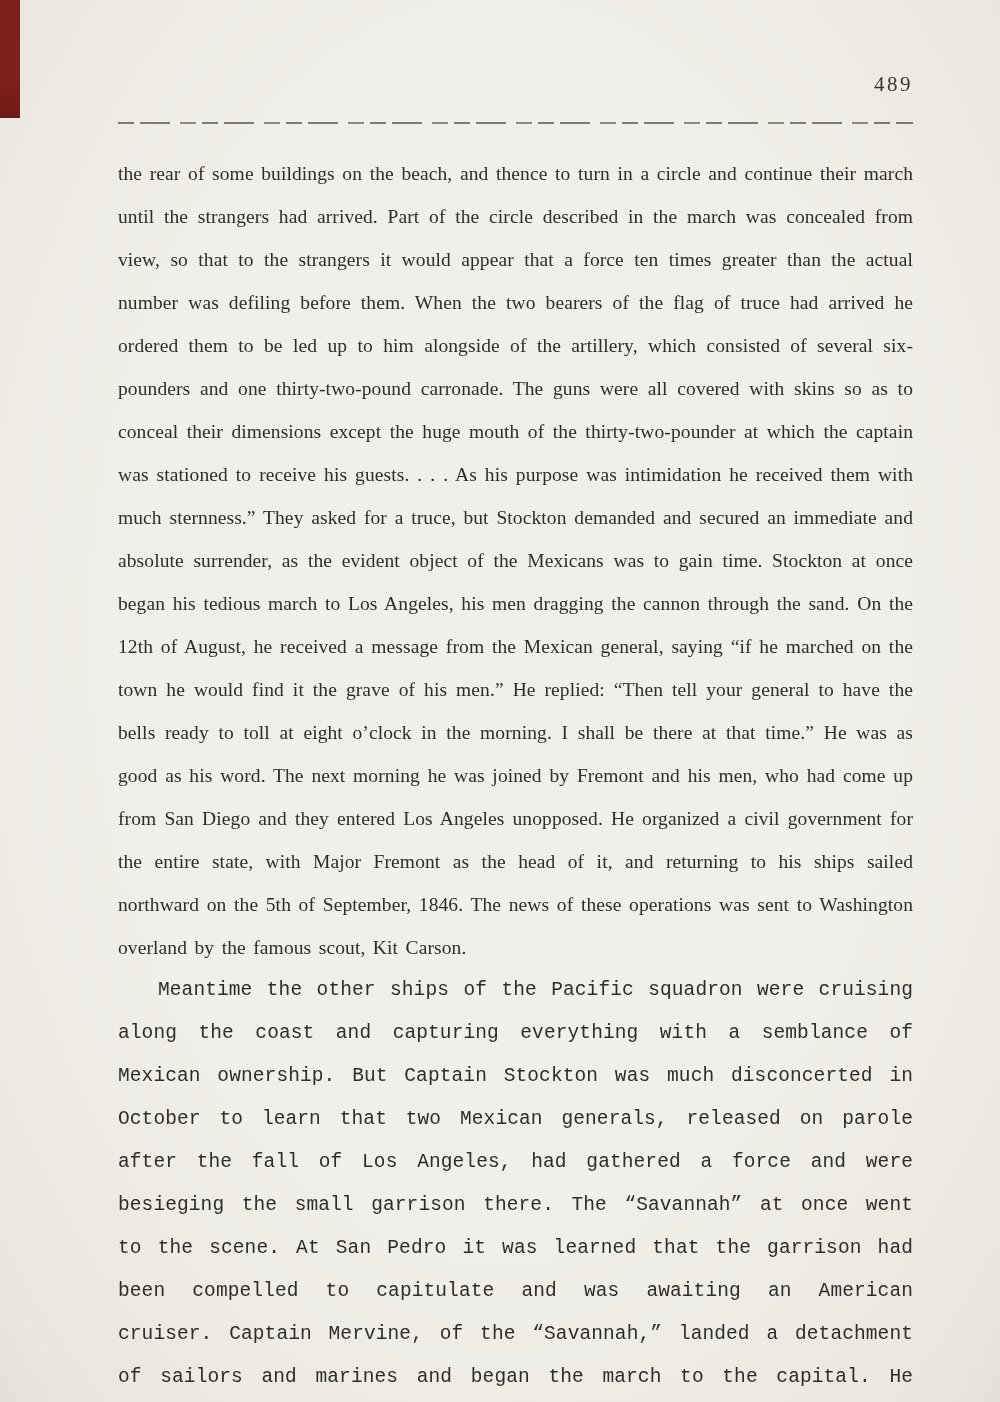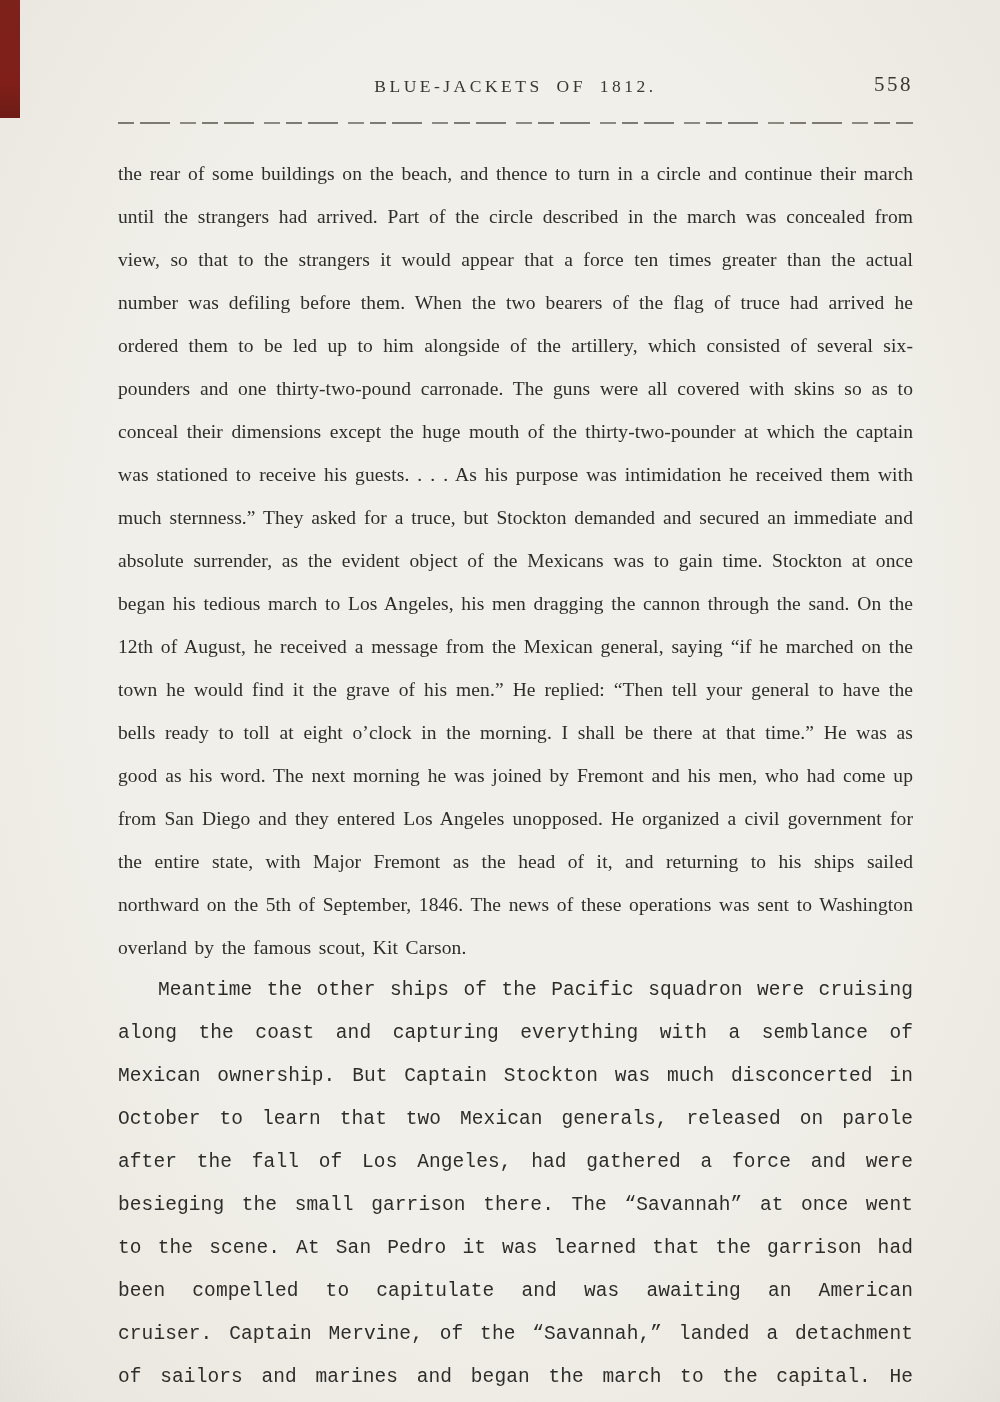--- a/index.html
+++ b/index.html
@@ -72,22 +72,21 @@
   .para.indent { text-indent: 40px; font-family: Liberation Mono, monospace; }
 </style>
 </head>
 <body>
 
 <div class="page">
 
   <div class="red-edge"></div>
 
   <div class="header">
-    <span class="running-title">BLUE-JACKETS OF 1812.</span>
-    <span class="page-number">558</span>
+    <span class="page-number">489</span>
   </div>
 
   <div class="rule"></div>
 
   <div class="body-text">
     <p class="para">the rear of some buildings on the beach, and thence to turn in a circle and continue their march until the strangers had arrived.  Part of the circle described in the march was concealed from view, so that to the strangers it would appear that a force ten times greater than the actual number was defiling before them.  When the two bearers of the flag of truce had arrived he ordered them to be led up to him alongside of the artillery, which consisted of several six-pounders and one thirty-two-pound carronade.  The guns were all covered with skins so as to conceal their dimensions except the huge mouth of the thirty-two-pounder at which the captain was stationed to receive his guests. . . . As his purpose was intimidation he received them with much sternness.”  They asked for a truce, but Stockton demanded and secured an immediate and absolute surrender, as the evident object of the Mexicans was to gain time.  Stockton at once began his tedious march to Los Angeles, his men dragging the cannon through the sand.  On the 12th of August, he received a message from the Mexican general, saying “if he marched on the town he would find it the grave of his men.”  He replied: “Then tell your general to have the bells ready to toll at eight o’clock in the morning.  I shall be there at that time.”  He was as good as his word.  The next morning he was joined by Fremont and his men, who had come up from San Diego and they entered Los Angeles unopposed.  He organized a civil government for the entire state, with Major Fremont as the head of it, and returning to his ships sailed northward on the 5th of September, 1846.  The news of these operations was sent to Washington overland by the famous scout, Kit Carson.</p>
     <p class="para indent">Meantime the other ships of the Pacific squadron were cruising along the coast and capturing everything with a semblance of Mexican ownership.  But Captain Stockton was much disconcerted in October to learn that two Mexican generals, released on parole after the fall of Los Angeles, had gathered a force and were besieging the small garrison there.  The “Savannah” at once went to the scene.  At San Pedro it was learned that the garrison had been compelled to capitulate and was awaiting an American cruiser.  Captain Mervine, of the “Savannah,” landed a detachment of sailors and marines and began the march to the capital.  He could not cope with the superior force and had to retire.  Indeed nearly all the places captured by the active sailors seemed likely now to fall into the hands of the Mexicans again.</p>
   </div>
 
 </div>

